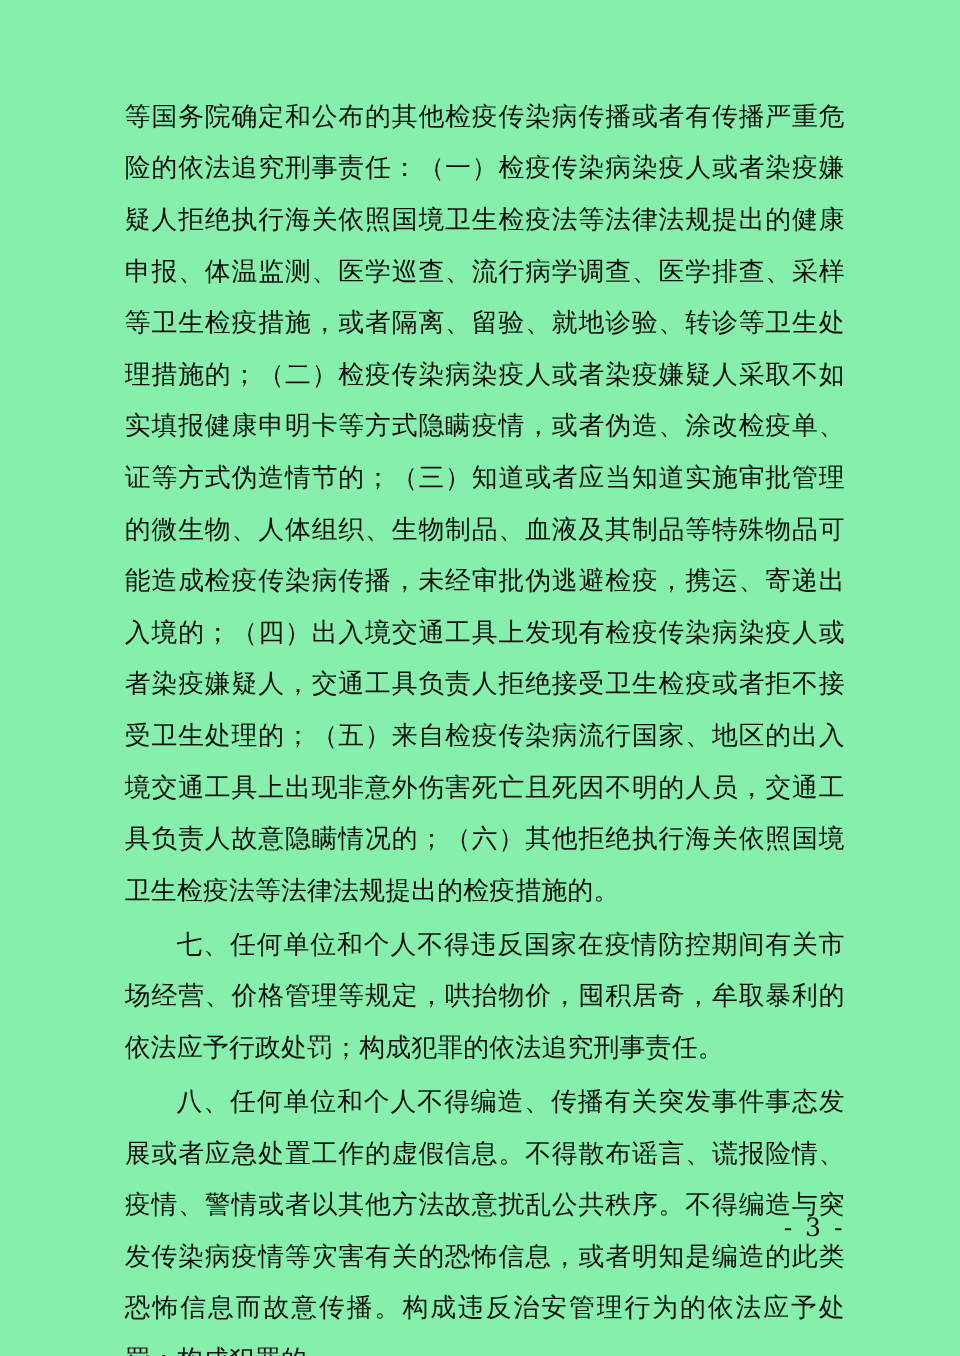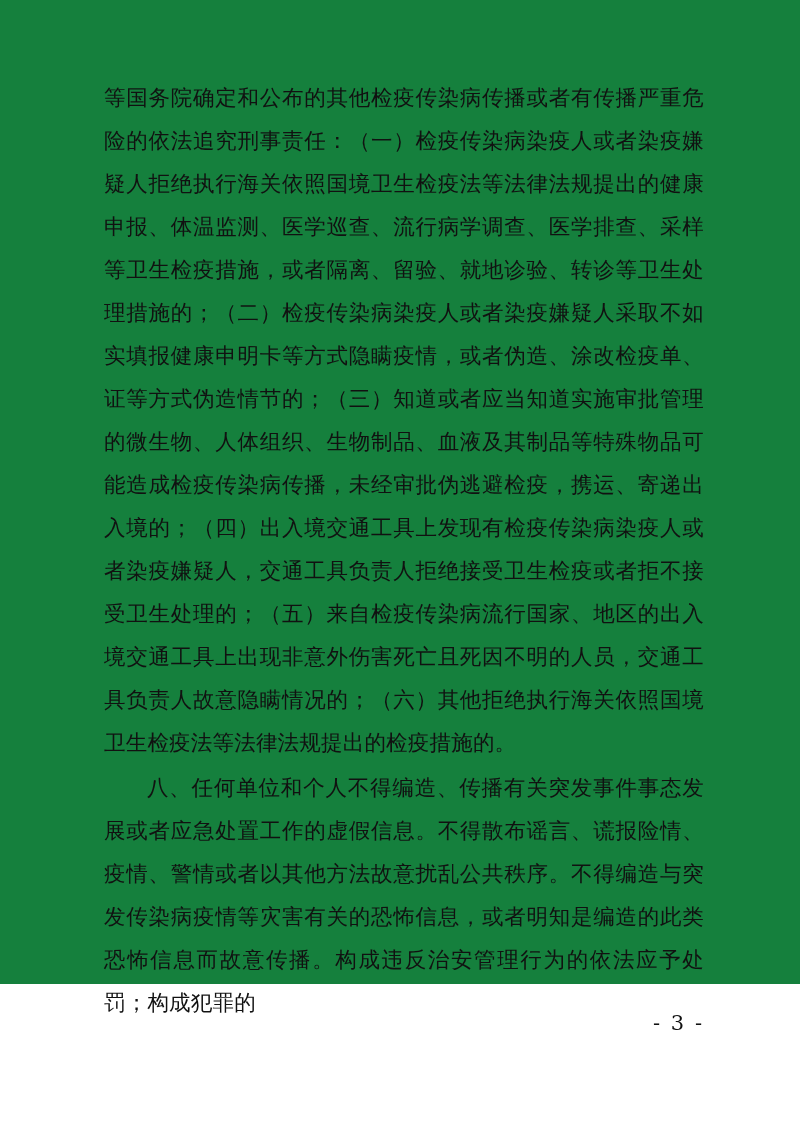--- a/index.html
+++ b/index.html
@@ -13,22 +13,22 @@
     font-family: "DejaVu Serif", serif;
     color: #1a1a1a;
     position: relative;
     overflow: hidden;
   }
   .page {
     position: absolute;
     left: 0;
     top: 0;
     width: 800px;
-    height: 984px;
-    background: #15803d;
+    height: 1130px;
+    background: #86efac;
   }
   .page-inner {
     position: absolute;
     left: 104px;
     top: 76px;
     width: 600px;
   }
   .para {
     font-size: 21.5px;
     line-height: 43px;
@@ -57,16 +57,17 @@
     letter-spacing: 2px;
     font-family: "DejaVu Serif", serif;
   }
 </style>
 </head>
 <body>
 
 <div class="page">
   <div class="page-inner">
     <p class="para">等国务院确定和公布的其他检疫传染病传播或者有传播严重危险的依法追究刑事责任：（一）检疫传染病染疫人或者染疫嫌疑人拒绝执行海关依照国境卫生检疫法等法律法规提出的健康申报、体温监测、医学巡查、流行病学调查、医学排查、采样等卫生检疫措施，或者隔离、留验、就地诊验、转诊等卫生处理措施的；（二）检疫传染病染疫人或者染疫嫌疑人采取不如实填报健康申明卡等方式隐瞒疫情，或者伪造、涂改检疫单、证等方式伪造情节的；（三）知道或者应当知道实施审批管理的微生物、人体组织、生物制品、血液及其制品等特殊物品可能造成检疫传染病传播，未经审批伪逃避检疫，携运、寄递出入境的；（四）出入境交通工具上发现有检疫传染病染疫人或者染疫嫌疑人，交通工具负责人拒绝接受卫生检疫或者拒不接受卫生处理的；（五）来自检疫传染病流行国家、地区的出入境交通工具上出现非意外伤害死亡且死因不明的人员，交通工具负责人故意隐瞒情况的；（六）其他拒绝执行海关依照国境卫生检疫法等法律法规提出的检疫措施的。</p>
+    <p class="para indent">七、任何单位和个人不得违反国家在疫情防控期间有关市场经营、价格管理等规定，哄抬物价，囤积居奇，牟取暴利的依法应予行政处罚；构成犯罪的依法追究刑事责任。</p>
     <p class="para indent">八、任何单位和个人不得编造、传播有关突发事件事态发展或者应急处置工作的虚假信息。不得散布谣言、谎报险情、疫情、警情或者以其他方法故意扰乱公共秩序。不得编造与突发传染病疫情等灾害有关的恐怖信息，或者明知是编造的此类恐怖信息而故意传播。构成违反治安管理行为的依法应予处罚；构成犯罪的</p>
     <div class="page-number">- 3 -</div>
   </div>
 </div>
 
 </body></html>

